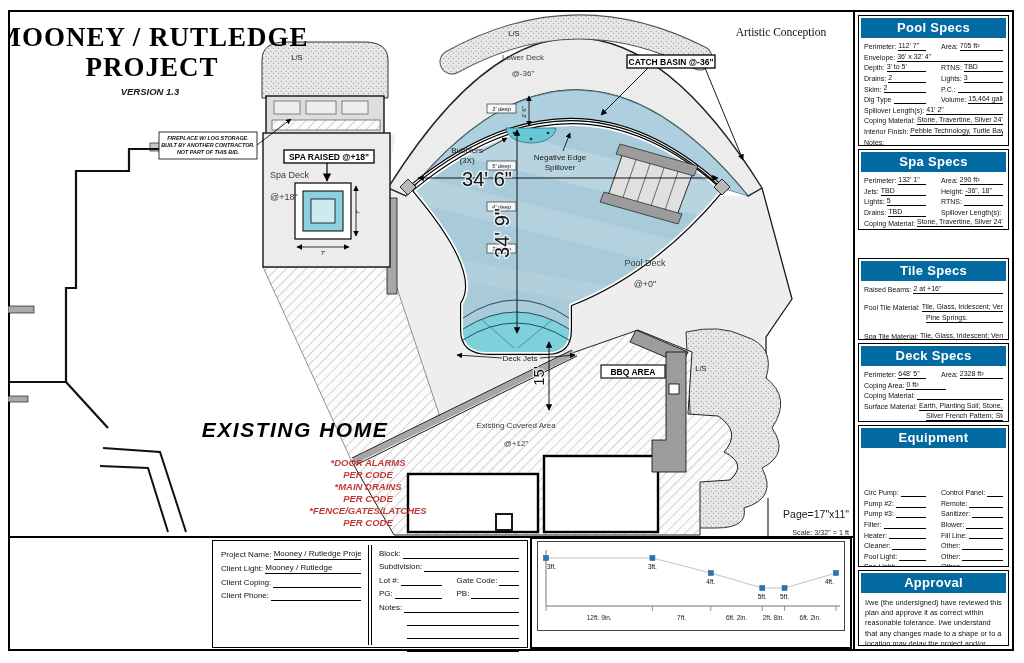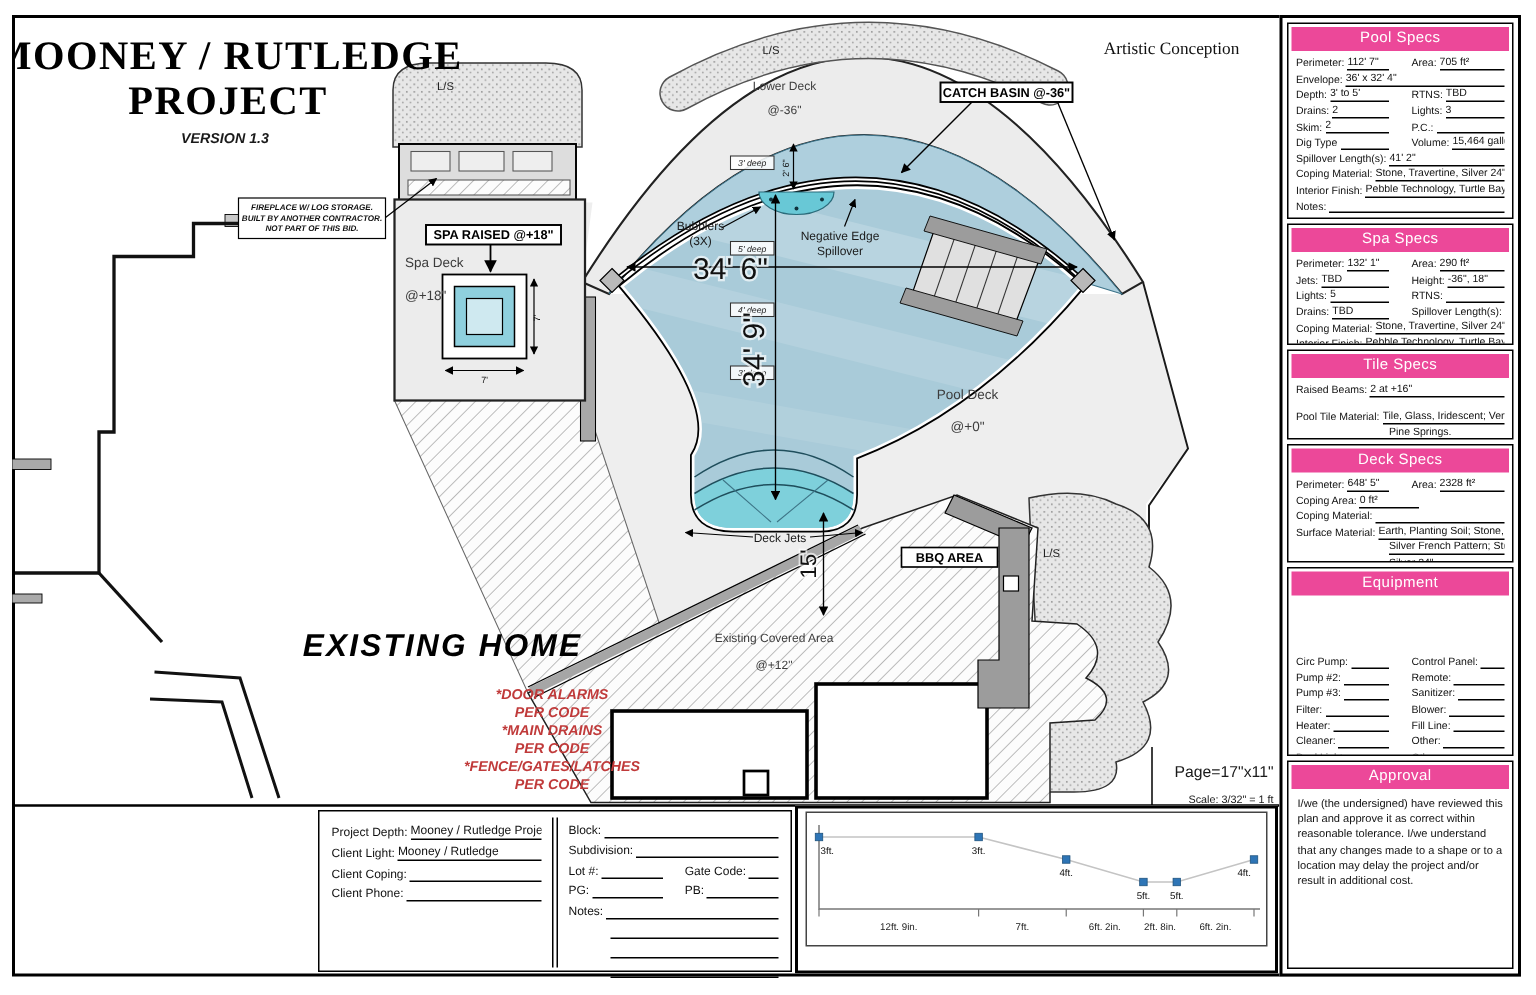--- a/index.html
+++ b/index.html
@@ -9,21 +9,21 @@
          border:2px solid #000;box-sizing:border-box;background:#fff;}
   svg.plan{position:absolute;left:8px;top:10px;width:845px;height:641px;}
 
   
   .sidebar{position:absolute;left:853px;top:10px;width:161px;height:641px;
            box-sizing:border-box;border:2px solid #000;border-right:2px solid #000;
            background:#fff;padding:3px;display:flex;flex-direction:column;gap:3px;}
   .panel{border:1.2px solid #000;box-sizing:border-box;overflow:hidden;background:#fff;
          display:flex;flex-direction:column;flex:none;}
   .panel.grow{flex:1;}
-  .panel-hd{background:#ec4899;color:#fff;font-weight:normal;font-size:10px;
+  .panel-hd{background:#0369a1;color:#fff;font-weight:bold;font-size:13px;
             text-align:center;padding:2px 0 2.5px;margin:2px;letter-spacing:.3px;}
   .panel-bd{padding:1px 5px 2px;flex:1;display:flex;flex-direction:column;}
   .f-row{display:flex;margin-top:1.6px;font-size:7px;line-height:1.12;}
   .f-cell{flex:1;display:flex;align-items:flex-end;min-width:0;}
   .f-cell + .f-cell{margin-left:15px;}
   .f-label{white-space:nowrap;margin-right:2px;}
   .f-value{flex:1;border-bottom:1px solid #000;min-height:8px;white-space:nowrap;overflow:hidden;}
   .appr{font-size:7.4px;line-height:1.4;margin:2px 1px 0;}
 
   
@@ -282,21 +282,21 @@
   <g>
     <path d="M 768,498 L 768,540 L 852,540" fill="none" stroke="#000" stroke-width="1"></path>
     <line x1="8" y1="537" x2="853" y2="537" stroke="#000" stroke-width="1.8"></line>
   </g>
 </svg>
 
 <div class="project-box">
   <div class="p-col" id="pi-left">
       <div class="f-row">
         <div class="f-cell">
-          <span class="f-label">Project Depth:</span>
+          <span class="f-label">Project Name:</span>
           <span class="f-value">Mooney / Rutledge Project</span>
         </div>
       </div>
       <div class="f-row">
         <div class="f-cell">
           <span class="f-label">Client Light:</span>
           <span class="f-value">Mooney / Rutledge</span>
         </div>
       </div>
       <div class="f-row">
@@ -557,21 +557,21 @@
             <span class="f-value">These calculations include both the spa and catch</span>
           </div>
         </div>
         <div class="f-row" style="margin-left: 26px;">
           <div class="f-cell">
             <span class="f-value">basin</span>
           </div>
         </div>
       </div>
     </section>
-    <section class="panel" style="height: 60px;">
+    <section class="panel" style="height: 82px; margin-top: 25px;">
       <div class="panel-hd">Tile Specs</div>
       <div class="panel-bd">
         <div class="f-row">
           <div class="f-cell">
             <span class="f-label">Raised Beams:</span>
             <span class="f-value">2 at +16"</span>
           </div>
         </div>
         <div class="f-row" style="margin-top: 9px;">
           <div class="f-cell">
@@ -639,21 +639,21 @@
           </div>
         </div>
         <div class="f-row" style="margin-top: 8px;">
           <div class="f-cell">
             <span class="f-label">NOTES:</span>
             <span class="f-value"></span>
           </div>
         </div>
       </div>
     </section>
-    <section class="panel" style="height: 126px; gap: 36px;">
+    <section class="panel" style="height: 142px; gap: 36px;">
       <div class="panel-hd">Equipment</div>
       <div class="panel-bd">
         <div class="f-row">
           <div class="f-cell">
             <span class="f-label">Circ Pump:</span>
             <span class="f-value"></span>
           </div>
           <div class="f-cell">
             <span class="f-label">Control Panel:</span>
             <span class="f-value"></span>

